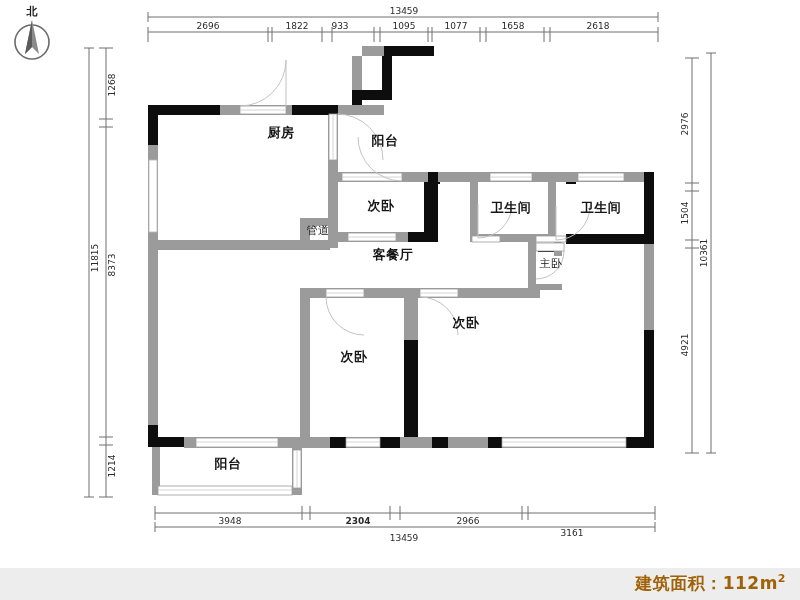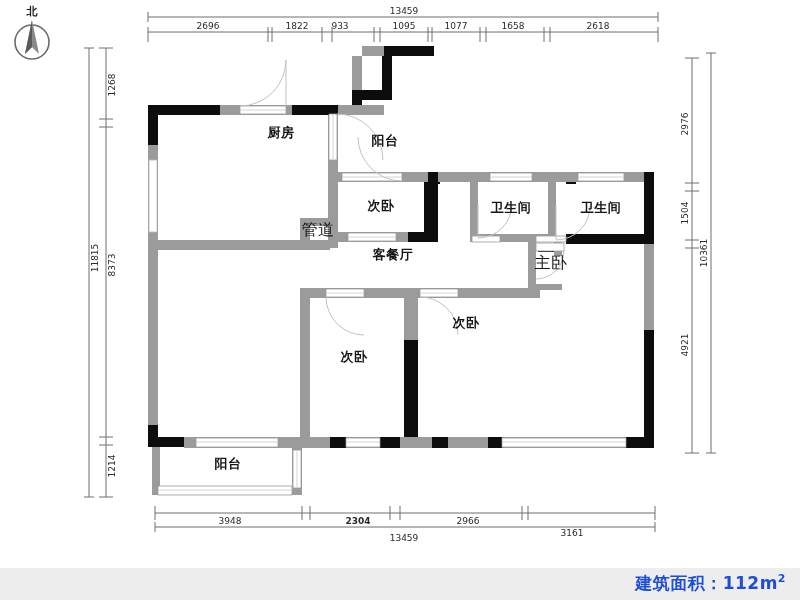--- a/index.html
+++ b/index.html
@@ -33,21 +33,21 @@
     width: 800px;
     height: 32px;
     background: #ededed;
   }
   .area-caption {
     position: absolute;
     right: 14px;
     top: 572px;
     font-size: 17px;
     font-weight: bold;
-    color: #1d4ed8;
+    color: #a16207;
     letter-spacing: 0.5px;
     white-space: nowrap;
     font-family: "DejaVu Sans", "Liberation Sans", sans-serif;
   }
   .area-caption .sup {
     font-size: 11px;
     vertical-align: super;
   }
   .compass {
     position: absolute;
@@ -60,21 +60,21 @@
     position: absolute;
     color: #151515;
     font-size: 13px;
     font-weight: bold;
     white-space: nowrap;
     font-family: "DejaVu Sans", "Liberation Sans", sans-serif;
     transform: translate(-50%, -50%);
     letter-spacing: 0.5px;
   }
   .room-label.small {
-    font-size: 16px;
+    font-size: 11px;
     font-weight: normal;
   }
   .dim-text {
     position: absolute;
     color: #2a2a2a;
     font-size: 9px;
     white-space: nowrap;
     transform: translate(-50%, -50%);
     font-family: "DejaVu Sans", "Liberation Sans", sans-serif;
   }

